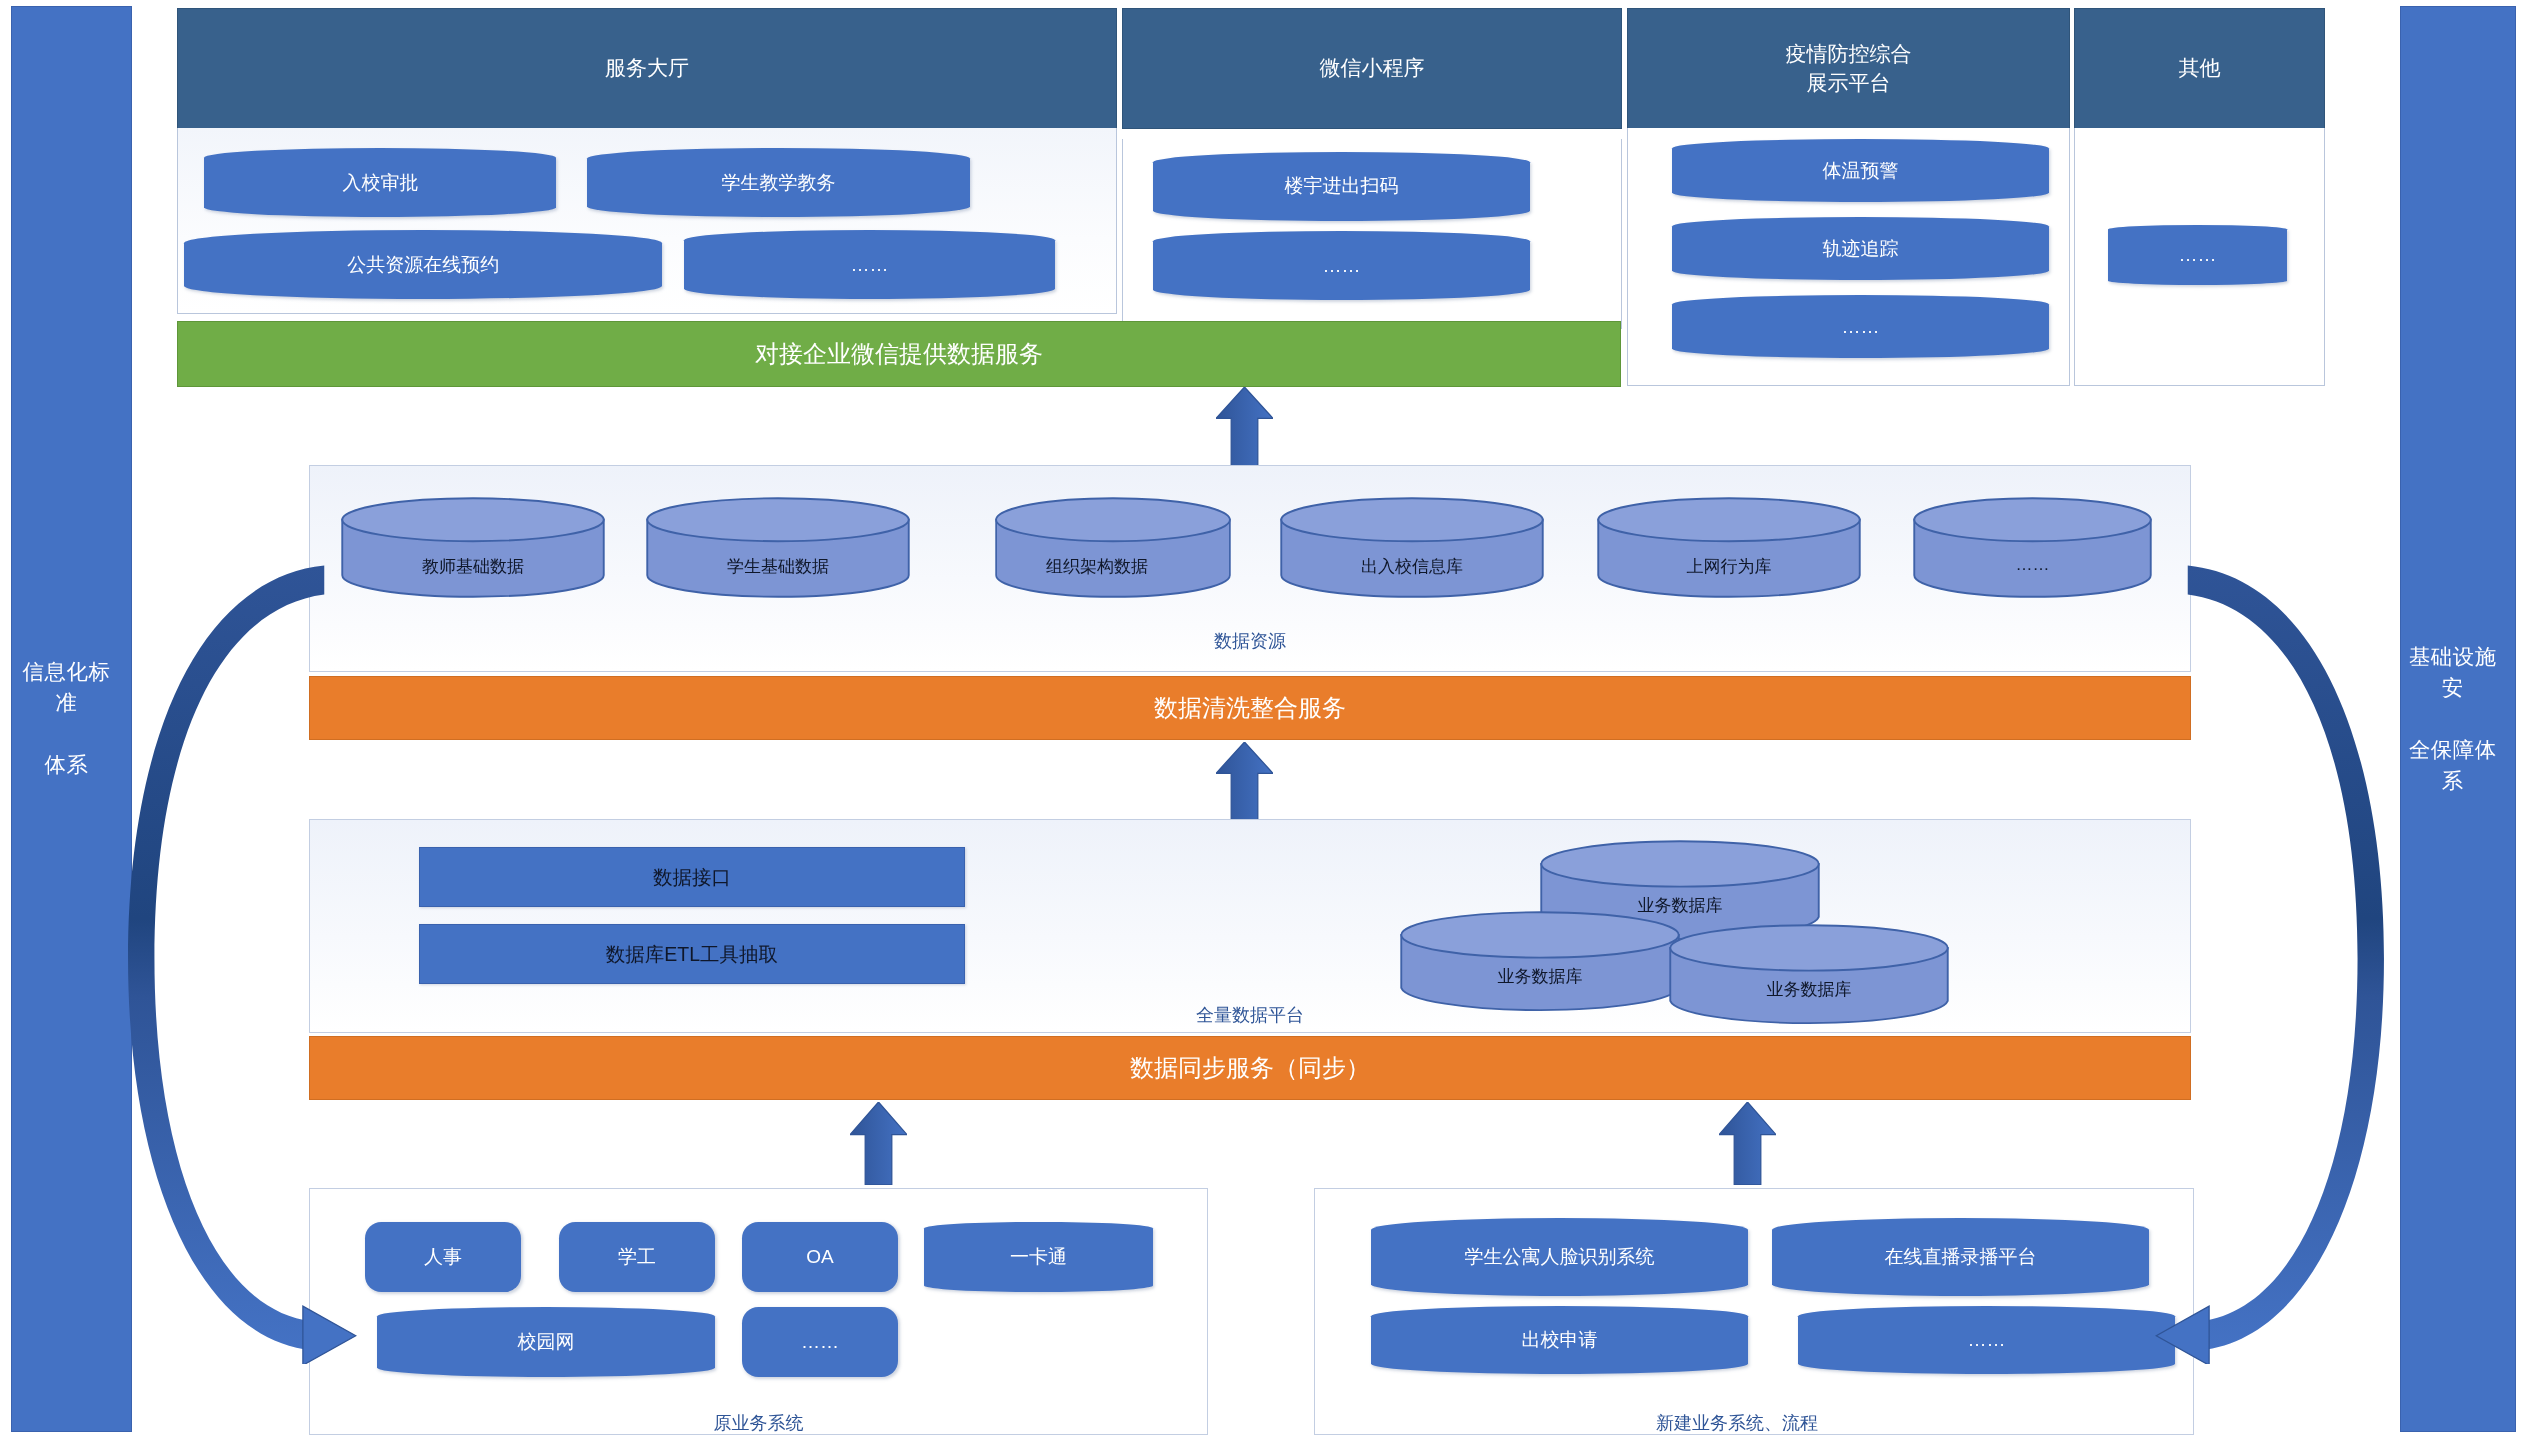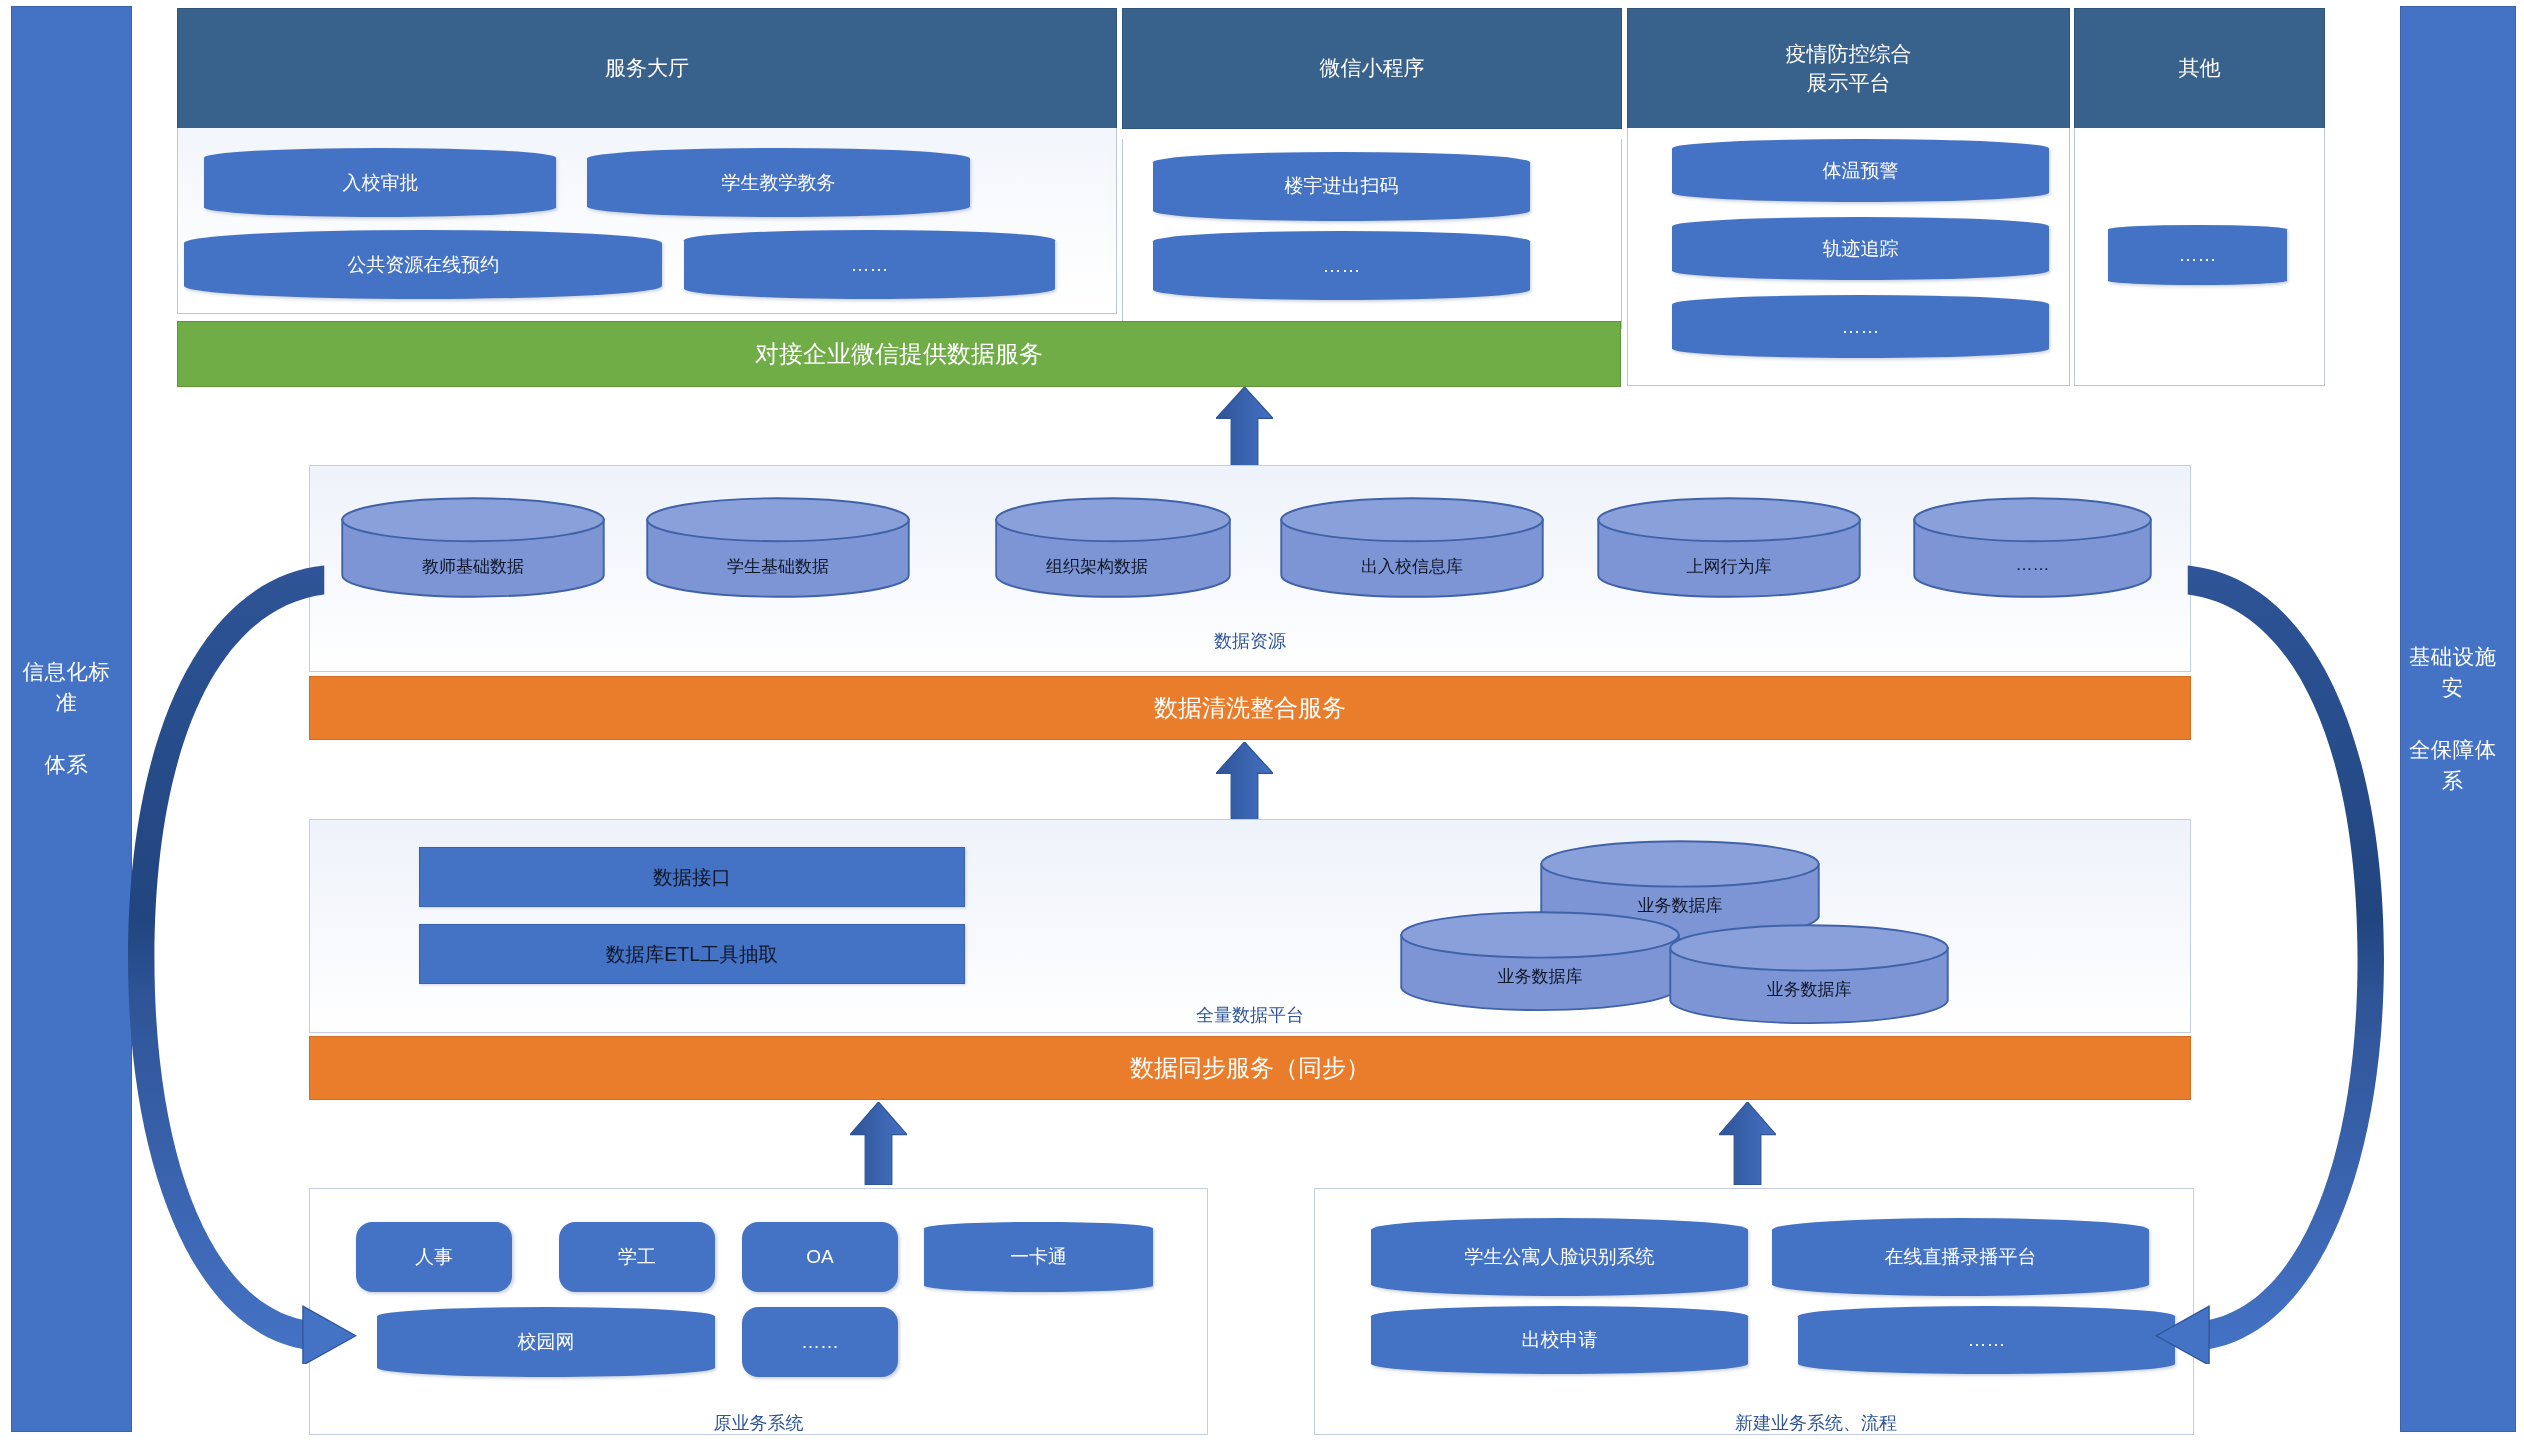--- a/index.html
+++ b/index.html
@@ -299,21 +299,21 @@
         <stop offset="0" stop-color="#2F5497"></stop>
             <stop offset="1" stop-color="#4472C4"></stop>
       </linearGradient>
         </defs>
       <polygon points="45,0 90,52 66,52 66,132 24,132 24,52 0,52" fill="url(#agD)" stroke="#2F5497" stroke-width="2"></polygon>
     </svg>
   </div>
 
   <div class="container flat" style="left:309px;top:1188px;width:899px;height:247px;">
   </div>
-  <div class="pill sq" style="left:356px;top:1222px;width:156px;height:70px;">
+  <div class="pill sq" style="left:365px;top:1222px;width:156px;height:70px;">
     <span>人事</span>
   </div>
   <div class="pill sq" style="left:559px;top:1222px;width:156px;height:70px;">
     <span>学工</span>
   </div>
   <div class="pill sq" style="left:742px;top:1222px;width:156px;height:70px;">
     <span>OA</span>
   </div>
   <div class="pill" style="left:924px;top:1222px;width:229px;height:70px;">
     <span>一卡通</span>
@@ -333,21 +333,21 @@
   </div>
   <div class="pill" style="left:1772px;top:1218px;width:377px;height:78px;">
     <span>在线直播录播平台</span>
   </div>
   <div class="pill" style="left:1371px;top:1306px;width:377px;height:68px;text-align:center;">
     <span>出校申请</span>
   </div>
   <div class="pill" style="left:1798px;top:1306px;width:377px;height:68px;">
     <span>……</span>
   </div>
-  <div class="caption" style="left:1376px;top:1411px;width:880px;">新建业务系统、流程</div>
+  <div class="caption" style="left:1297px;top:1411px;width:880px;">新建业务系统、流程</div>
 
   <div class="curve" style="left:123px;top:553px;width:239px;height:811px;">
     <svg viewBox="0 0 380 1290" preserveAspectRatio="none">
       <defs>
         <linearGradient id="lcg" x1="0" y1="0" x2="0" y2="1">
           <stop offset="0" stop-color="#2F5497"></stop>
           <stop offset="0.45" stop-color="#20457F"></stop>
           <stop offset="0.55" stop-color="#2F5497"></stop>
           <stop offset="1" stop-color="#4472C4"></stop>
         </linearGradient>

